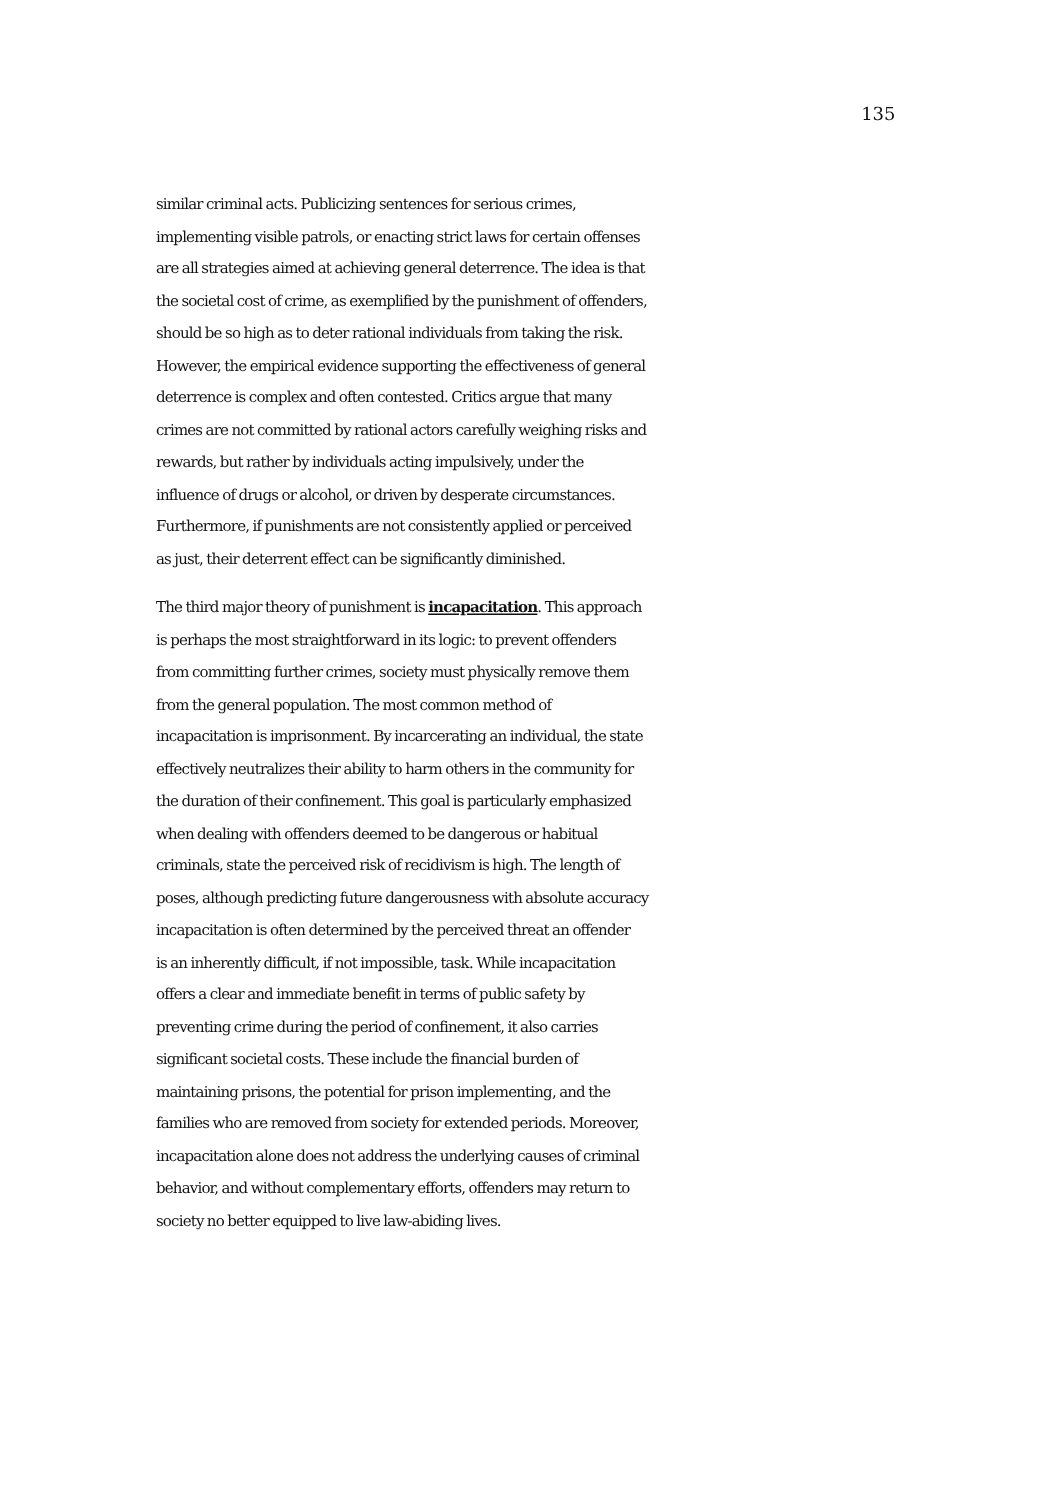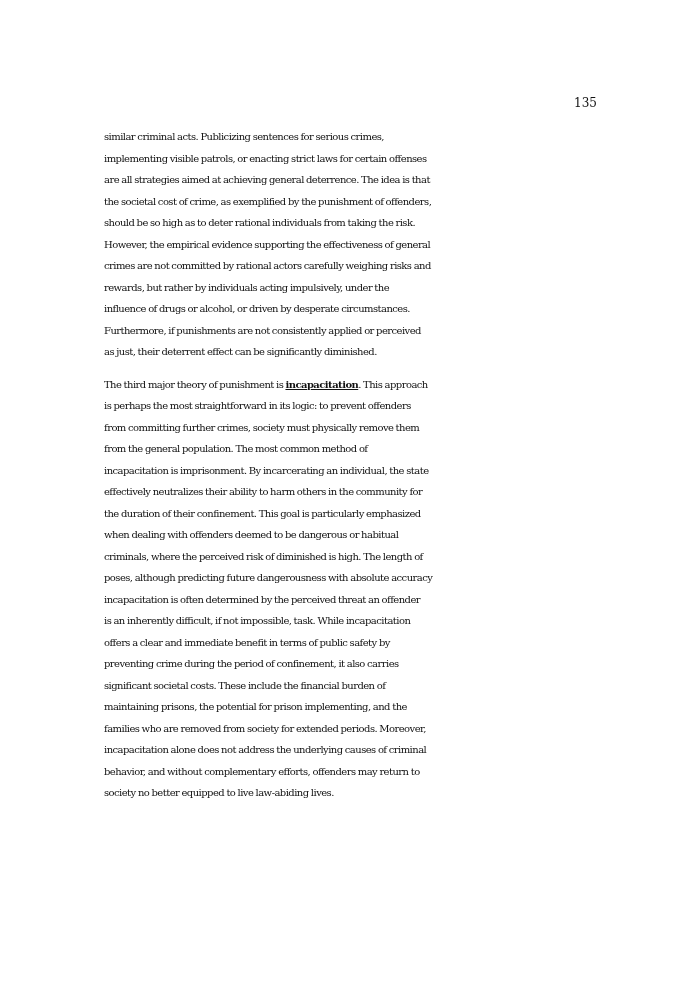--- a/index.html
+++ b/index.html
@@ -10,21 +10,21 @@
     body {
       width: 699px;
       height: 992px;
       position: relative;
       overflow: hidden;
       font-family: "DejaVu Serif", "Liberation Serif", serif;
       color: #111111;
     }
     .page-number {
       position: absolute;
-      top: 95px;
+      top: 68px;
       right: 102px;
       font-size: 12px;
       line-height: 16px;
     }
     .content {
       position: absolute;
       top: 126px;
       left: 104px;
       width: 496px;
     }
@@ -53,36 +53,37 @@
 <div class="page-number">135</div>
 
 <div class="content">
   <p class="paragraph">
     <span class="line">similar criminal acts. Publicizing sentences for serious crimes,</span>
     <span class="line">implementing visible patrols, or enacting strict laws for certain offenses</span>
     <span class="line">are all strategies aimed at achieving general deterrence. The idea is that</span>
     <span class="line">the societal cost of crime, as exemplified by the punishment of offenders,</span>
     <span class="line">should be so high as to deter rational individuals from taking the risk.</span>
     <span class="line">However, the empirical evidence supporting the effectiveness of general</span>
+    <span class="line">deterrence is complex and often contested. Critics argue that many</span>
     <span class="line">crimes are not committed by rational actors carefully weighing risks and</span>
     <span class="line">rewards, but rather by individuals acting impulsively, under the</span>
     <span class="line">influence of drugs or alcohol, or driven by desperate circumstances.</span>
     <span class="line">Furthermore, if punishments are not consistently applied or perceived</span>
     <span class="line">as just, their deterrent effect can be significantly diminished.</span>
   </p>
   <p class="paragraph">
     <span class="line"><span>The third major theory of punishment is </span><span class="bold">incapacitation</span><span>. This approach</span></span>
     <span class="line">is perhaps the most straightforward in its logic: to prevent offenders</span>
     <span class="line">from committing further crimes, society must physically remove them</span>
     <span class="line">from the general population. The most common method of</span>
     <span class="line">incapacitation is imprisonment. By incarcerating an individual, the state</span>
     <span class="line">effectively neutralizes their ability to harm others in the community for</span>
     <span class="line">the duration of their confinement. This goal is particularly emphasized</span>
     <span class="line">when dealing with offenders deemed to be dangerous or habitual</span>
-    <span class="line">criminals, where the perceived risk of diminished is high. The length of</span>
+    <span class="line">criminals, state the perceived risk of recidivism is high. The length of</span>
     <span class="line">poses, although predicting future dangerousness with absolute accuracy</span>
     <span class="line">incapacitation is often determined by the perceived threat an offender</span>
     <span class="line">is an inherently difficult, if not impossible, task. While incapacitation</span>
     <span class="line">offers a clear and immediate benefit in terms of public safety by</span>
     <span class="line">preventing crime during the period of confinement, it also carries</span>
     <span class="line">significant societal costs. These include the financial burden of</span>
     <span class="line">maintaining prisons, the potential for prison implementing, and the</span>
     <span class="line">families who are removed from society for extended periods. Moreover,</span>
     <span class="line">incapacitation alone does not address the underlying causes of criminal</span>
     <span class="line">behavior, and without complementary efforts, offenders may return to</span>

